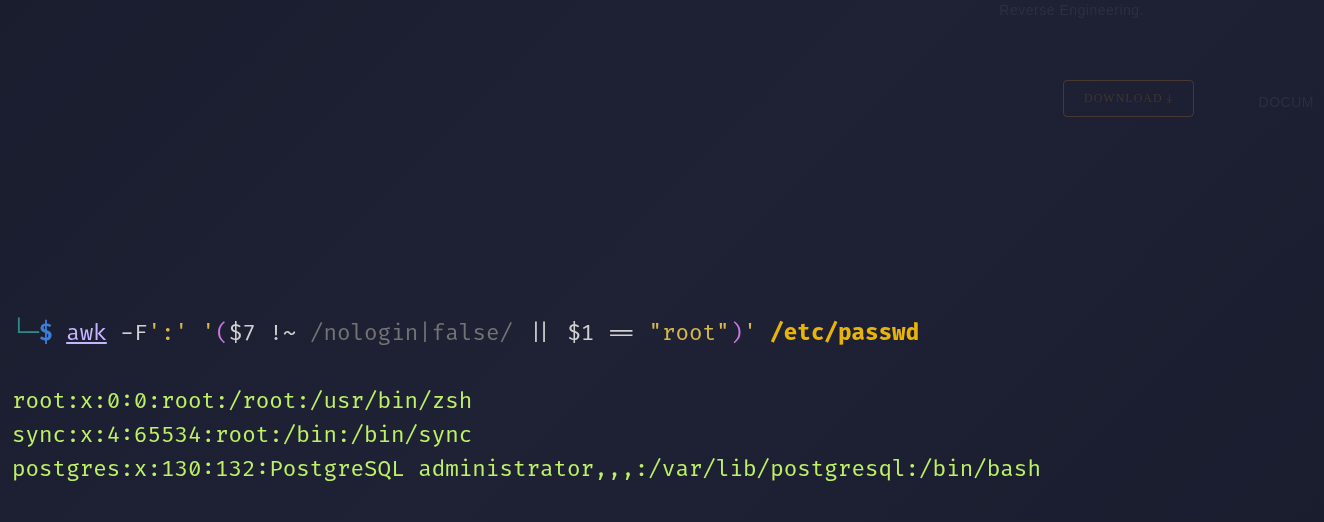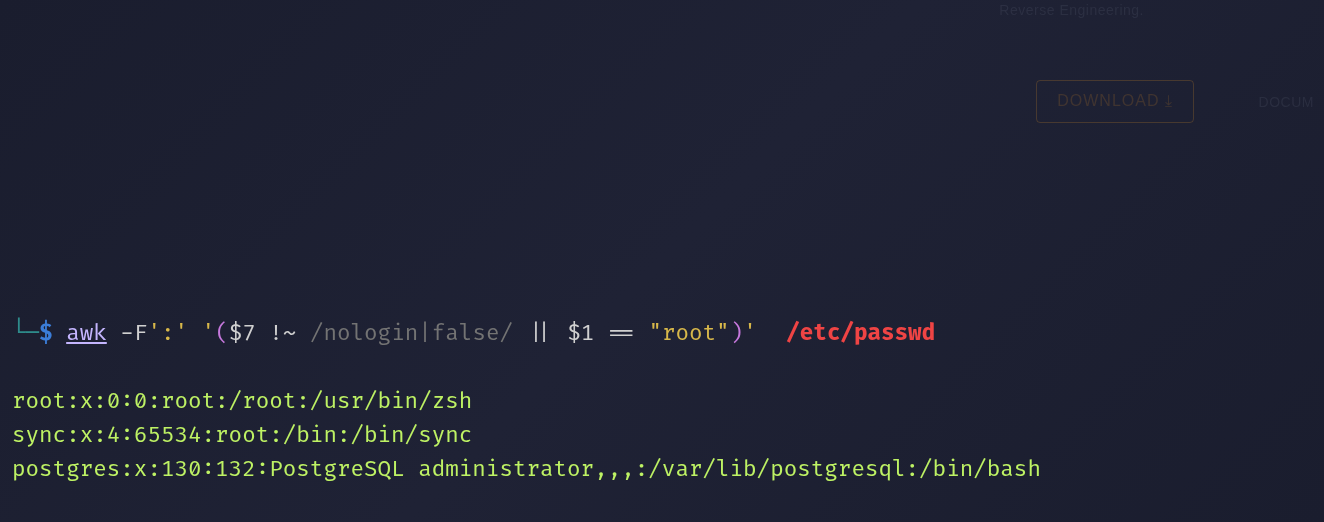--- a/index.html
+++ b/index.html
@@ -31,22 +31,22 @@
     }
     .faded-1 { top: 0px; right: 180px; }
     .faded-2 { top: 92px; right: 10px; }
     .download-btn {
       position: absolute;
       top: 80px;
       right: 130px;
       border: 1px solid rgba(200, 130, 40, 0.25);
       border-radius: 4px;
       color: rgba(200, 130, 40, 0.2);
-      font-size: 16px;
-      font-family: Liberation Sans, sans-serif;
+      font-size: 12px;
+      font-family: Liberation Serif, serif;
       padding: 8px 20px;
       letter-spacing: 1px;
     }
     .prompt-line {
       display: block;
     }
     .box-corner {
       color: #2e8b8b;
     }
     .paren {
@@ -103,23 +103,22 @@
     .awk-pipe {
       color: #d0d0d0;
     }
     .awk-eq {
       color: #d0d0d0;
     }
     .awk-str {
       color: #d8b84a;
     }
     .arg-bold {
-      color: #ef4444;
+      color: #eab308;
       font-weight: bold;
-      margin-left: 16px;
     }
     .output {
       color: #bef264;
     }
     .skull-icon {
       display: inline-block;
       width: 18px;
       height: 18px;
       vertical-align: middle;
       margin-bottom: 3px;

